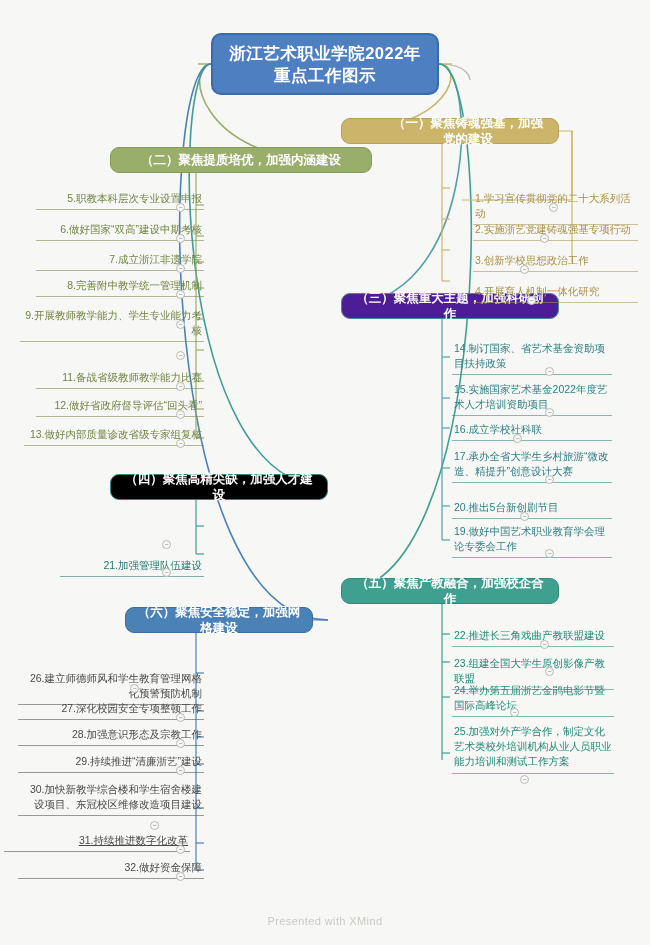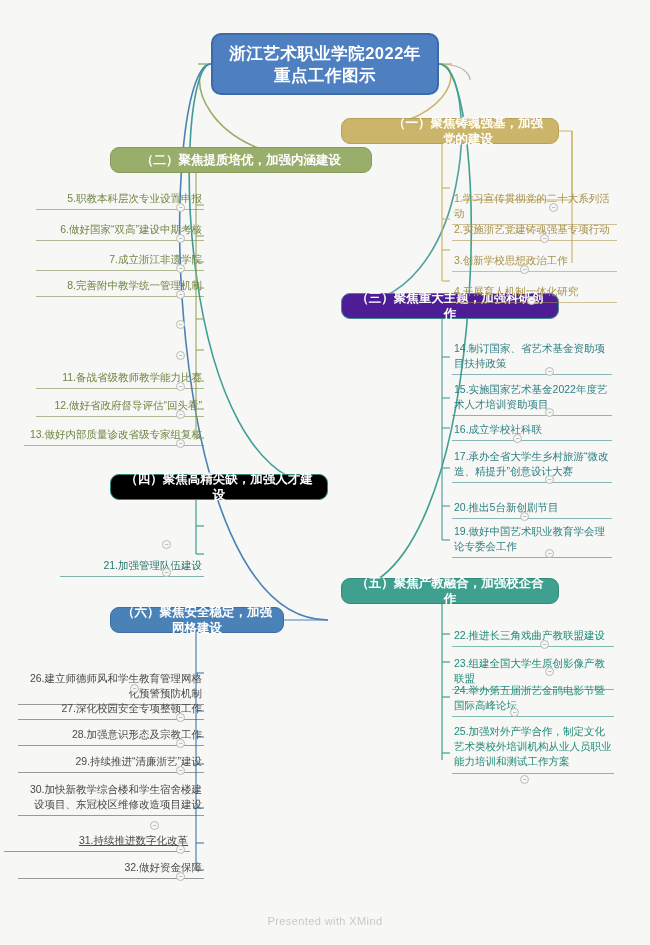--- a/index.html
+++ b/index.html
@@ -56,34 +56,34 @@
     font-size: 12.5px;
     font-weight: bold;
     padding: 5px 10px;
     line-height: 1.3;
   }
   .b1 { left: 341px; top: 118px;  width: 218px; height: 26px; background: #cbb56a; border: 1.5px solid #b8a155; padding-left: 46px; }
   .b2 { left: 110px; top: 147px;  width: 262px; height: 26px; background: #9aae6b; border: 1.5px solid #879b59; }
   .b3 { left: 341px; top: 293px;  width: 218px; height: 26px; background: #4c1d95; border: 1.5px solid #458b90; }
   .b4 { left: 110px; top: 474px;  width: 218px; height: 26px; background: #000000; border: 1.5px solid #338680; }
   .b5 { left: 341px; top: 578px;  width: 218px; height: 26px; background: #3fa08f; border: 1.5px solid #33897a; }
-  .b6 { left: 110px; top: 607px;  width: 174px; height: 26px; background: #4a82b8; border: 1.5px solid #3a6da0; }
+  .b6 { left: 125px; top: 607px;  width: 188px; height: 26px; background: #4a82b8; border: 1.5px solid #3a6da0; }
 
   
   .leaf {
     position: absolute;
     box-sizing: border-box;
     font-size: 10.5px;
     line-height: 1.45;
     padding: 2px 2px 4px 2px;
   }
   .leaf-r { text-align: left;  }
   .leaf-l { text-align: right; }
 
-  .c-gold  { color: #a8914a; }
+  .c-gold  { color: #a8914a; margin-left: 21px; }
   .c-green { color: #6f8544; }
   .c-teal  { color: #2e7f83; }
   .c-teal2 { color: #24766c; }
   .c-teal3 { color: #1f8a78; }
   .c-dark  { color: #4a4a4a; }
 
   
   .leaf::after {
     content: "";
     position: absolute;
@@ -227,20 +227,21 @@
 
   <div class="leaf leaf-r c-gold" style="left:452px; top:189px; width:165px;">1.学习宣传贯彻党的二十大系列活动</div>
   <div class="leaf leaf-r c-gold" style="left:452px; top:220px; width:165px;">2.实施浙艺党建铸魂强基专项行动</div>
   <div class="leaf leaf-r c-gold" style="left:452px; top:251px; width:165px;">3.创新学校思想政治工作</div>
   <div class="leaf leaf-r c-gold" style="left:452px; top:282px; width:165px;">4.开展育人机制一体化研究</div>
 
   <div class="leaf leaf-l c-green" style="left:36px; top:189px; width:168px;">5.职教本科层次专业设置申报</div>
   <div class="leaf leaf-l c-green" style="left:36px; top:220px; width:168px;">6.做好国家“双高”建设中期考核</div>
   <div class="leaf leaf-l c-green" style="left:36px; top:250px; width:168px;">7.成立浙江非遗学院</div>
   <div class="leaf leaf-l c-green" style="left:36px; top:276px; width:168px;">8.完善附中教学统一管理机制</div>
+  <div class="leaf leaf-l c-green" style="left:20px; top:306px; width:184px;">9.开展教师教学能力、学生专业能力考核</div>
   <div class="leaf leaf-l c-green" style="left:36px; top:368px; width:168px;text-align:right;">11.备战省级教师教学能力比赛</div>
   <div class="leaf leaf-l c-green" style="left:36px; top:396px; width:168px;">12.做好省政府督导评估“回头看”</div>
   <div class="leaf leaf-l c-green" style="left:24px; top:425px; width:180px;">13.做好内部质量诊改省级专家组复核</div>
 
   <div class="leaf leaf-r c-teal" style="left:452px; top:339px; width:160px;">14.制订国家、省艺术基金资助项目扶持政策</div>
   <div class="leaf leaf-r c-teal" style="left:452px; top:380px; width:160px;">15.实施国家艺术基金2022年度艺术人才培训资助项目</div>
   <div class="leaf leaf-r c-teal" style="left:452px; top:420px; width:160px;">16.成立学校社科联</div>
   <div class="leaf leaf-r c-teal" style="left:452px; top:447px; width:160px;">17.承办全省大学生乡村旅游“微改造、精提升”创意设计大赛</div>
   <div class="leaf leaf-r c-teal" style="left:452px; top:498px; width:160px;">20.推出5台新创剧节目</div>
   <div class="leaf leaf-r c-teal" style="left:452px; top:522px; width:160px;">19.做好中国艺术职业教育学会理论专委会工作</div>

